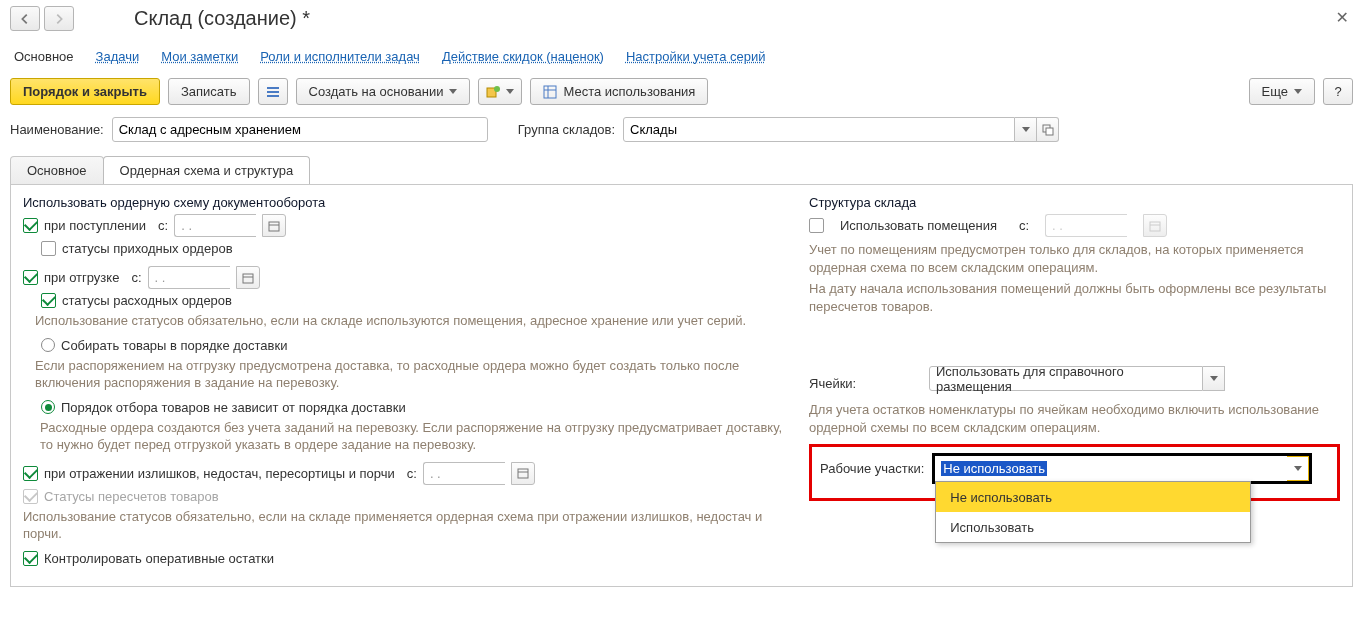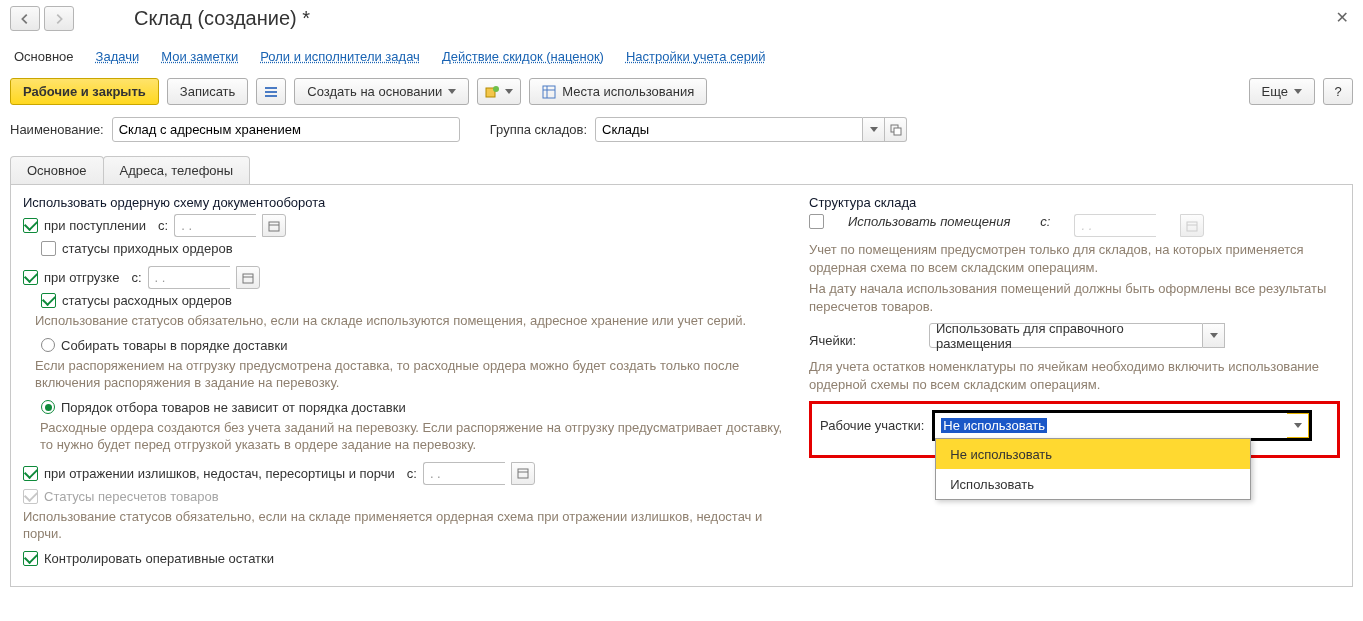--- a/index.html
+++ b/index.html
@@ -19,22 +19,22 @@
   .toolbar { margin-top:14px; display:flex; gap:8px; align-items:center; }
   .btn { height:27px; padding:0 12px; background:linear-gradient(#fdfdfd,#ececec); border:1px solid #aeaeae; border-radius:3px; display:flex; align-items:center; gap:6px; cursor:pointer; }
   .btn-yellow { background:linear-gradient(#ffe36b,#ffd81f); border-color:#c9a600; font-weight:bold; }
   .btn-icon-only { width:30px; padding:0; justify-content:center; }
   .caret { width:0; height:0; border-left:4px solid transparent; border-right:4px solid transparent; border-top:5px solid #666; display:inline-block; }
   .toolbar-spacer { flex:1; }
 
   .form-row { margin-top:12px; display:flex; align-items:center; gap:8px; }
   .label { color:#333; }
   .text-input { height:25px; border:1px solid #bdbdbd; border-radius:3px; padding:0 6px; background:#fff; }
-  .ti-name { width:348px; }
-  .ti-group { width:268px; }
+  .ti-name { width:376px; }
+  .ti-group { width:392px; }
   .combo-btn { width:22px; height:25px; border:1px solid #bdbdbd; border-left:none; background:linear-gradient(#fdfdfd,#ededed); display:flex; align-items:center; justify-content:center; color:#555; }
   .combo-btn:first-child { border-radius:0; }
   .combo-btn:last-child { border-radius:0 3px 3px 0; }
   .ti-group-el { border-radius:3px 0 0 3px; }
 
   .tabs { margin-top:14px; display:flex; }
   .tab { height:28px; padding:0 16px; border:1px solid #c8c8c8; border-bottom:none; background:linear-gradient(#f7f7f7,#ececec); display:flex; align-items:center; border-radius:4px 4px 0 0; margin-right:-1px; color:#333; cursor:pointer; }
   .tab.active { background:#fff; position:relative; z-index:2; border-color:#bcbcbc; }
   .tab-panel { border:1px solid #c8c8c8; padding:10px 12px 16px 12px; display:flex; gap:18px; }
   .col-left { width:768px; }
@@ -49,38 +49,38 @@
   .chk.disabled::after { content:""; width:10px; height:6px; border-left:2px solid #c7c7c7; border-bottom:2px solid #c7c7c7; transform:rotate(-45deg); margin-top:-3px; }
   .date-mini { width:82px; height:23px; border:1px solid #bdbdbd; border-right:none; border-radius:3px 0 0 3px; padding:0 6px; color:#999; background:#fff; display:flex; align-items:center; }
   .date-btn { width:24px; height:23px; border:1px solid #bdbdbd; background:linear-gradient(#fdfdfd,#ededed); border-radius:0 3px 3px 0; display:flex; align-items:center; justify-content:center; color:#666; }
   .indent { margin-left:18px; }
   .hint { color:#8f8070; line-height:1.35; margin:4px 0 8px 0; }
   .radio { width:14px; height:14px; border:1px solid #888; border-radius:50%; display:inline-flex; align-items:center; justify-content:center; background:#fff; }
   .radio.sel::after { content:""; width:7px; height:7px; border-radius:50%; background:#0e8a3a; }
   .radio.sel { border-color:#0e8a3a; }
   .txt-disabled { color:#a6a6a6; }
 
-  .right-row { display:flex; gap:24px; margin:4px 0;font-style:italic; }
+  .right-row { display:flex; align-items:center; gap:16px; margin:4px 0; }
   .select-box { height:25px; border:1px solid #bdbdbd; padding:0 6px; display:flex; align-items:center; background:#fff; }
   .select-tail { width:22px; height:25px; border:1px solid #bdbdbd; border-left:none; display:flex; align-items:center; justify-content:center; background:linear-gradient(#fdfdfd,#ededed); }
 
   .highlight-area { border:3px solid #e40000; padding:6px 8px 14px 8px; margin-top:6px; }
   .sel-active { border:3px solid #000000; background:#fff; }
   .sel-active .sel-value { background:#1a57c7; color:#fff; padding:0 2px; }
   .sel-active-wrap { display:flex; width:380px; }
   .sel-active-box { flex:1; height:25px; padding:0 6px; display:flex; align-items:center; }
   .sel-active-btn { width:22px; height:25px; border:1px solid #e7b400; border-left:none; display:flex; align-items:center; justify-content:center; background:#fff; }
 
   .dropdown { position:absolute; left:133px; top:26px; width:316px; border:1px solid #9a9a9a; background:#fff; box-shadow:2px 2px 5px rgba(0,0,0,0.2); z-index:10; }
   .dd-item { height:30px; display:flex; align-items:center; padding:0 14px; cursor:pointer; }
   .dd-item.sel { background:#ffd930; }
 
   .cells-row { display:flex; align-items:flex-end; gap:24px; margin-top:6px; }
   .cells-label { width:96px; }
-  .cells-select-wrap { display:flex; }
+  .cells-select-wrap { display:flex;margin-top:43px; }
   .cells-select { width:274px; border-radius:3px 0 0 3px; }
 
   svg { display:block; }
 </style>
 </head>
 <body>
 
 <div class="app">
   <div class="topbar">
     <div class="nav-btn">
@@ -100,21 +100,21 @@
   <div class="links-row">
     <span class="link-current">Основное</span>
     <span class="link">Задачи</span>
     <span class="link">Мои заметки</span>
     <span class="link">Роли и исполнители задач</span>
     <span class="link">Действие скидок (наценок)</span>
     <span class="link">Настройки учета серий</span>
   </div>
 
   <div class="toolbar">
-    <div class="btn btn-yellow">Рабочие и закрыть</div>
+    <div class="btn btn-yellow">Порядок и закрыть</div>
     <div class="btn">Записать</div>
     <div class="btn btn-icon-only">
       <svg width="14" height="14" viewBox="0 0 14 14">
           <rect x="1" y="2" width="12" height="2" fill="#4a7bc4"></rect>
           <rect x="1" y="6" width="12" height="2" fill="#4a7bc4"></rect>
           <rect x="1" y="10" width="12" height="2" fill="#4a7bc4"></rect>
         </svg>
     </div>
     <div class="btn">
       <span>Создать на основании</span>
@@ -157,21 +157,21 @@
         <svg width="12" height="12" viewBox="0 0 12 12">
             <rect x="1" y="1" width="7" height="7" fill="none" stroke="#777"></rect>
             <rect x="4" y="4" width="7" height="7" fill="#fff" stroke="#777"></rect>
           </svg>
       </div>
     </div>
   </div>
 
   <div class="tabs">
     <div class="tab">Основное</div>
-    <div class="tab">Адреса, телефоны</div>
+    <div class="tab active">Ордерная схема и структура</div>
   </div>
 
   <div class="tab-panel">
 
     <div class="col-left">
       <div class="section-title">Использовать ордерную схему документооборота</div>
 
       <div class="chk-row">
         <span class="chk green"></span>
         <span>при поступлении</span>

